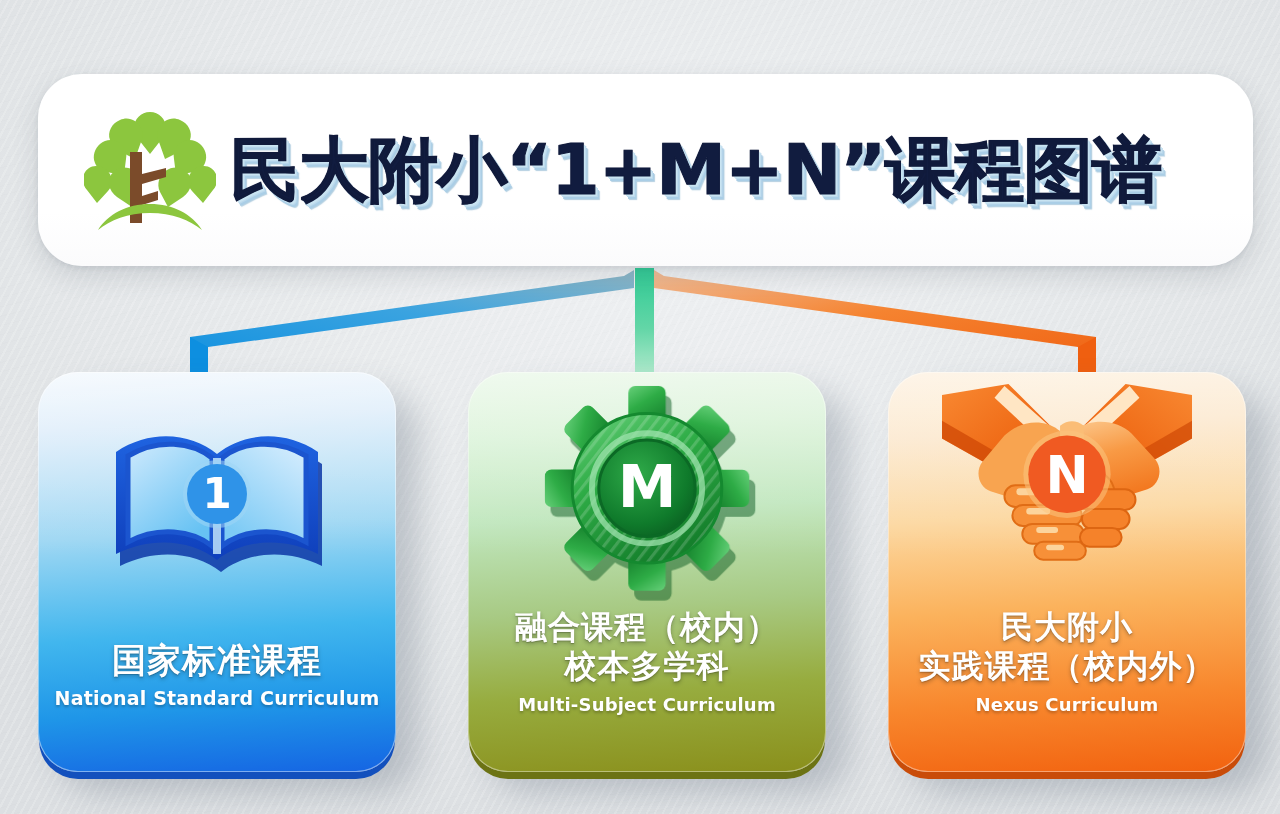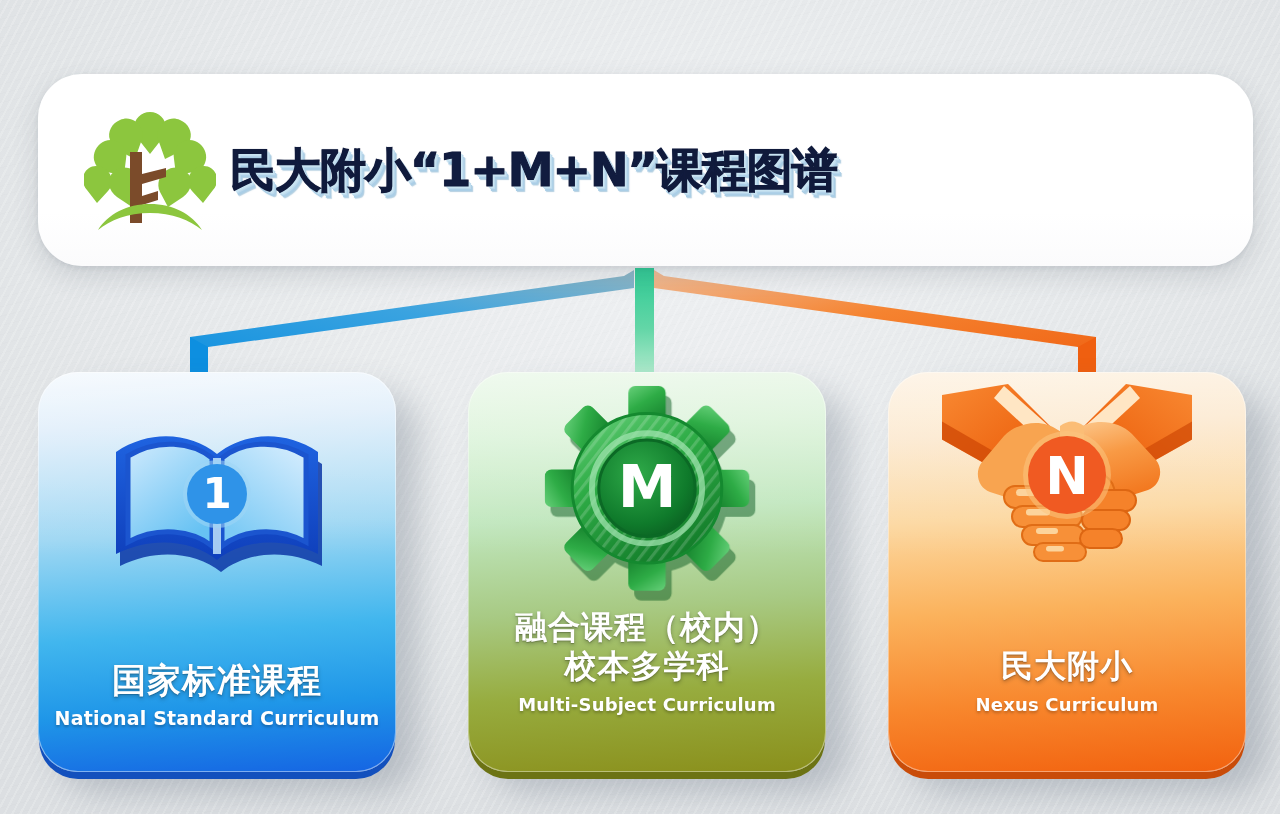--- a/index.html
+++ b/index.html
@@ -54,21 +54,21 @@
     width: 132px;
     height: 128px;
     flex: 0 0 auto;
     display: block;
     margin-right: 14px;
   }
 
   .header-title {
     font-family: "DejaVu Sans", "Liberation Sans", sans-serif;
     font-weight: 700;
-    font-size: 46px;
+    font-size: 70px;
     line-height: 1;
     letter-spacing: -1px;
     white-space: nowrap;
     color: #111c3f;
     text-shadow:
       2px 2px 0 #c9e4f2,
       3px 3px 0 #bcd9ec,
       4px 5px 0 #aacee6,
       5px 6px 1px rgba(120,170,200,0.55),
       0 0 1px #111c3f;
@@ -153,21 +153,21 @@
   #card-2 .card-icon { margin-top: 12px; height: 228px; }
 
   .card-text {
     position: relative;
     z-index: 2;
     width: 100%;
     text-align: center;
     margin-top: auto;
     padding-bottom: 56px;
   }
-  #card-1 .card-text { padding-bottom: 42px; }
+  #card-1 .card-text { padding-bottom: 62px; }
 
   .cn-line {
     font-family: "DejaVu Sans", "Liberation Sans", sans-serif;
     font-weight: 700;
     font-size: 33px;
     line-height: 1.22;
     color: #ffffff;
     letter-spacing: 1px;
     text-shadow: 0 2px 4px rgba(0,0,0,0.28), 0 1px 1px rgba(0,0,0,0.22);
   }
@@ -456,18 +456,19 @@
           <rect x="138" y="151" width="42" height="19" rx="9.5"></rect>
         </g>
 
         <circle cx="125" cy="97" r="44" fill="#fbc47f" opacity="0.55"></circle>
         <circle cx="125" cy="97" r="39" fill="#f05a22"></circle>
         <text x="125" y="116" text-anchor="middle" font-family="DejaVu Sans, Liberation Sans, sans-serif" font-size="52" font-weight="700" fill="#ffffff">N</text>
       </svg>
 
       <div class="card-text">
         <div class="cn-line">民大附小</div>
+        <div class="cn-line">实践课程（校内外）</div>
         <div class="en-line">Nexus Curriculum</div>
       </div>
     </div>
 
   </div>
 </div>
 
 </body></html>

